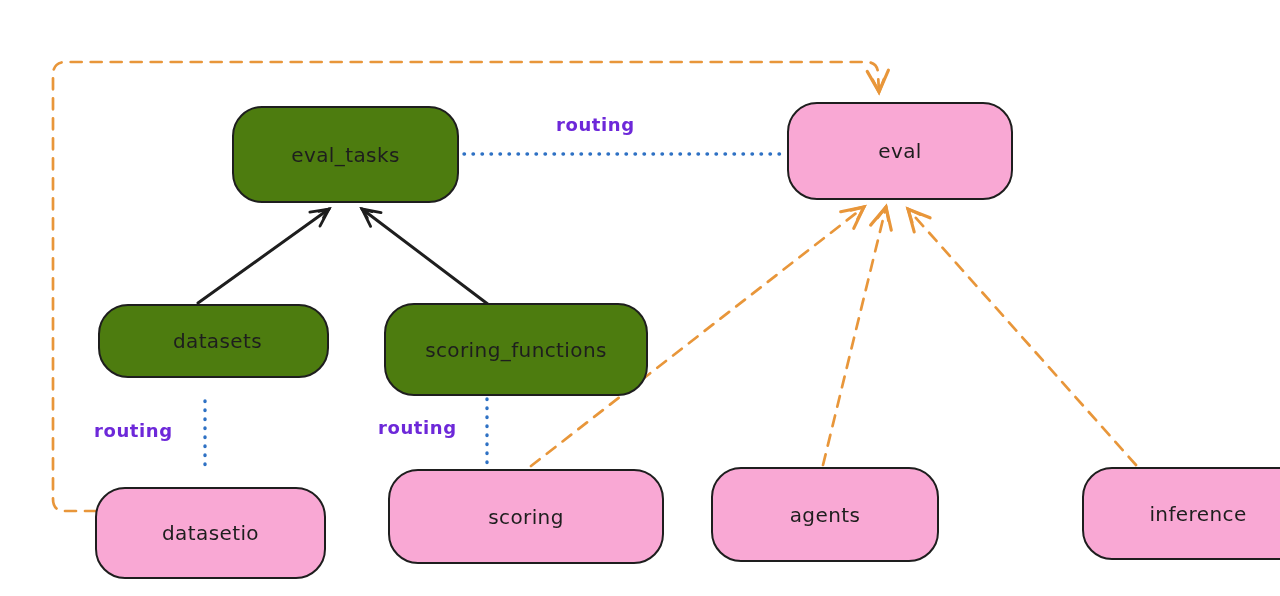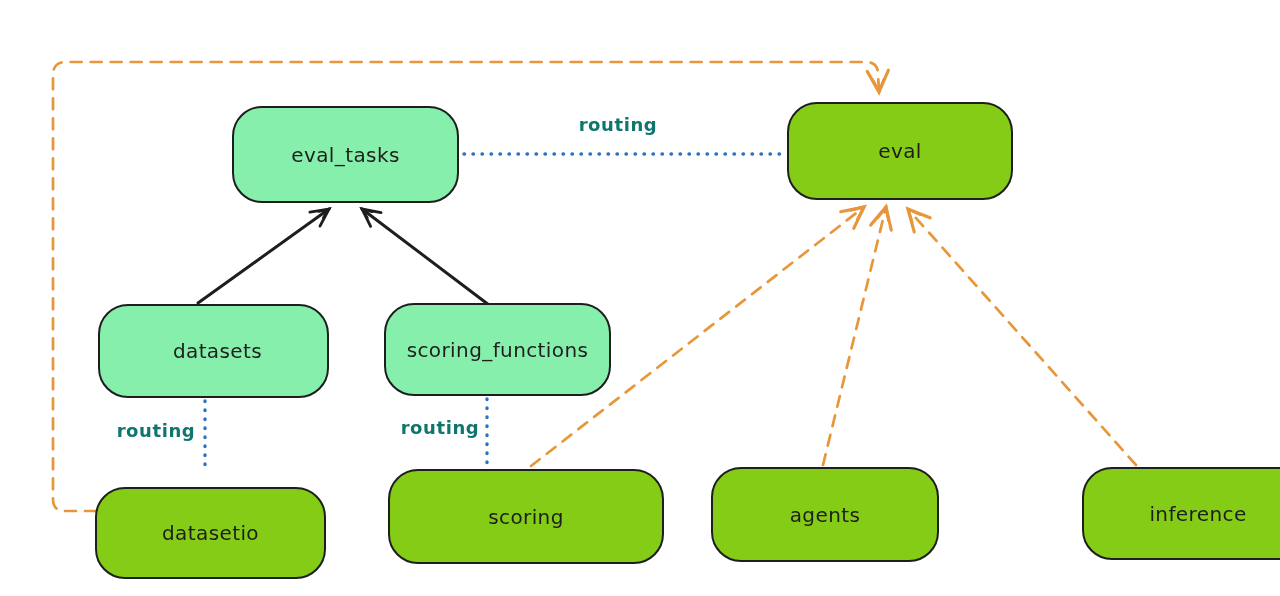--- a/index.html
+++ b/index.html
@@ -15,36 +15,35 @@
   .e-blue{stroke:#2e71c4;stroke-width:3.4;fill:none;stroke-dasharray:0.5 8.5;stroke-linecap:round;}
   .e-orange{stroke:#e8963a;stroke-width:2.7;fill:none;stroke-dasharray:11 9;stroke-linecap:round;}
   .node{
     position:absolute;
     border:2.6px solid #1e1e1e;
     border-radius:30px;
     display:flex;align-items:center;justify-content:center;
     font-size:20px;letter-spacing:0.4px;color:#1e1e1e;
     box-sizing:border-box;
   }
-  .node-blue{background:#86efac;}
-  .node-green{background:#84cc16;}
+  .node-blue{background:#4d7c0f;}
+  .node-green{background:#f9a8d4;}
   .n-eval-tasks{left:232px;top:106px;width:227px;height:97px;}
   .n-eval{left:787px;top:102px;width:226px;height:98px;}
-  .n-datasets{left:98px;top:304px;width:231px;height:94px;padding-left:8px;}
-  .n-scoring-functions{left:384px;top:303px;width:227px;height:93px;}
+  .n-datasets{left:98px;top:304px;width:231px;height:74px;padding-left:8px;}
+  .n-scoring-functions{left:384px;top:303px;width:264px;height:93px;}
   .n-datasetio{left:95px;top:475px;width:231px;height:92px;margin-top:12px;}
   .n-scoring{left:388px;top:469px;width:276px;height:95px;}
   .n-agents{left:711px;top:467px;width:228px;height:95px;align-items:center;}
   .n-inference{left:1082px;top:467px;width:232px;height:93px;}
   .routing-label{
     position:absolute;
     width:124px;
-    text-align:center;
     font-size:18px;font-weight:bold;letter-spacing:0.6px;
-    color:#0f766e;
+    color:#6d28d9;
   }
   .rl-top{left:556px;top:114px;}
   .rl-datasets{left:94px;top:420px;}
   .rl-scoring{left:378px;top:417px;}
 </style>
 </head>
 <body>
 
 <div id="canvas">
 

